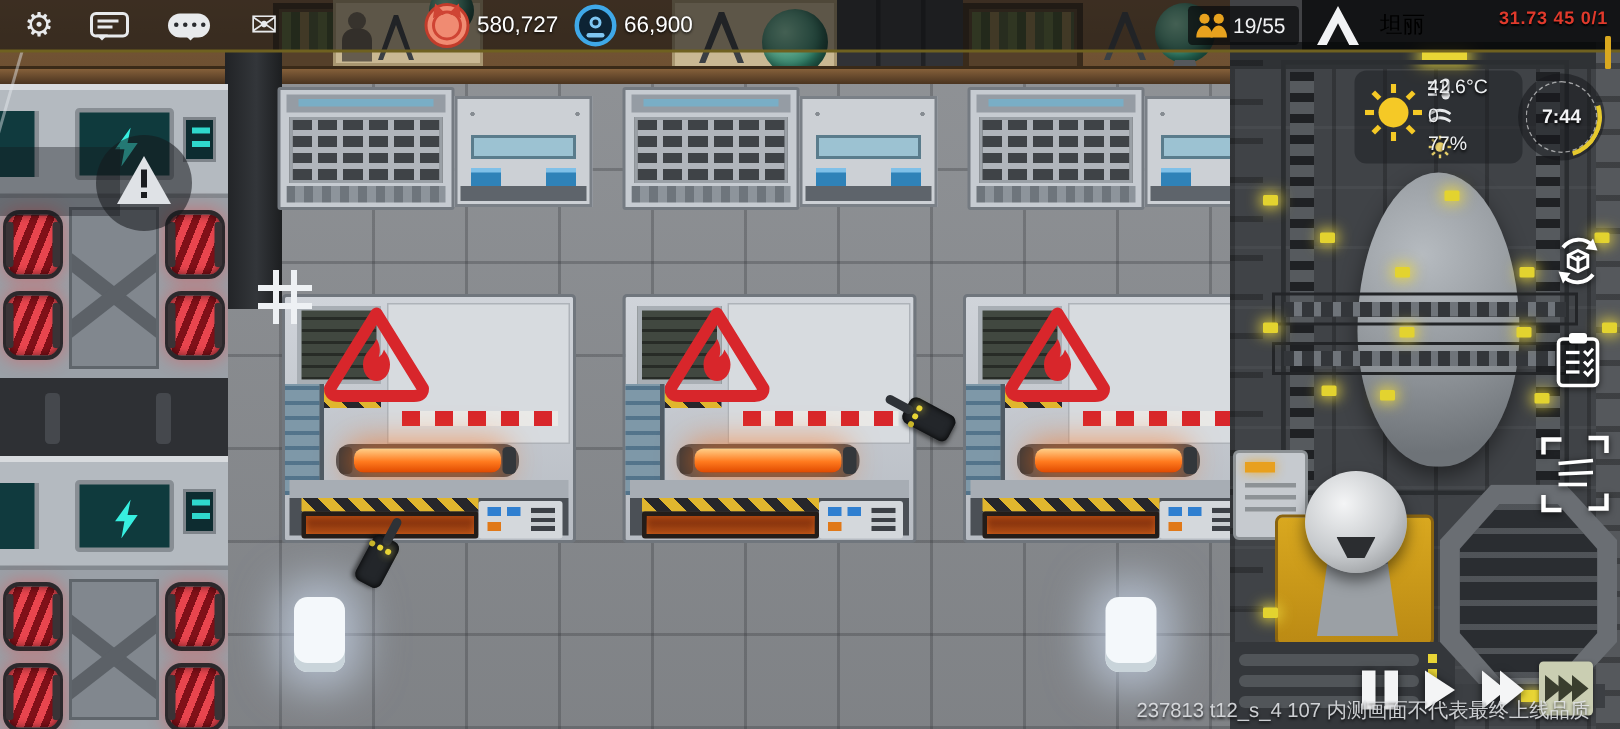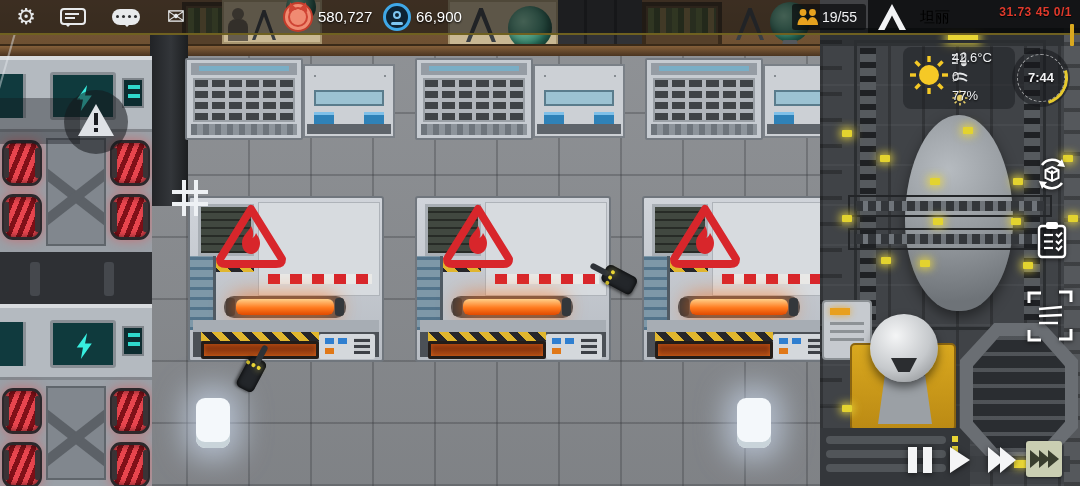--- a/index.html
+++ b/index.html
@@ -623,14 +623,15 @@
   <div class="pb ffwrap" style="left:988px">
     <div class="tri" style="left:0"></div>
       <div class="tri" style="left:12px"></div>
   </div>
   <div class="fffbox">
     <div class="tri" style="left:4px"></div>
       <div class="tri" style="left:13px"></div>
       <div class="tri" style="left:22px"></div>
   </div>
 
+  <div class="footer">237813 t12_s_4 107 内测画面不代表最终上线品质</div>
 
 </div>
 
 </body></html>

